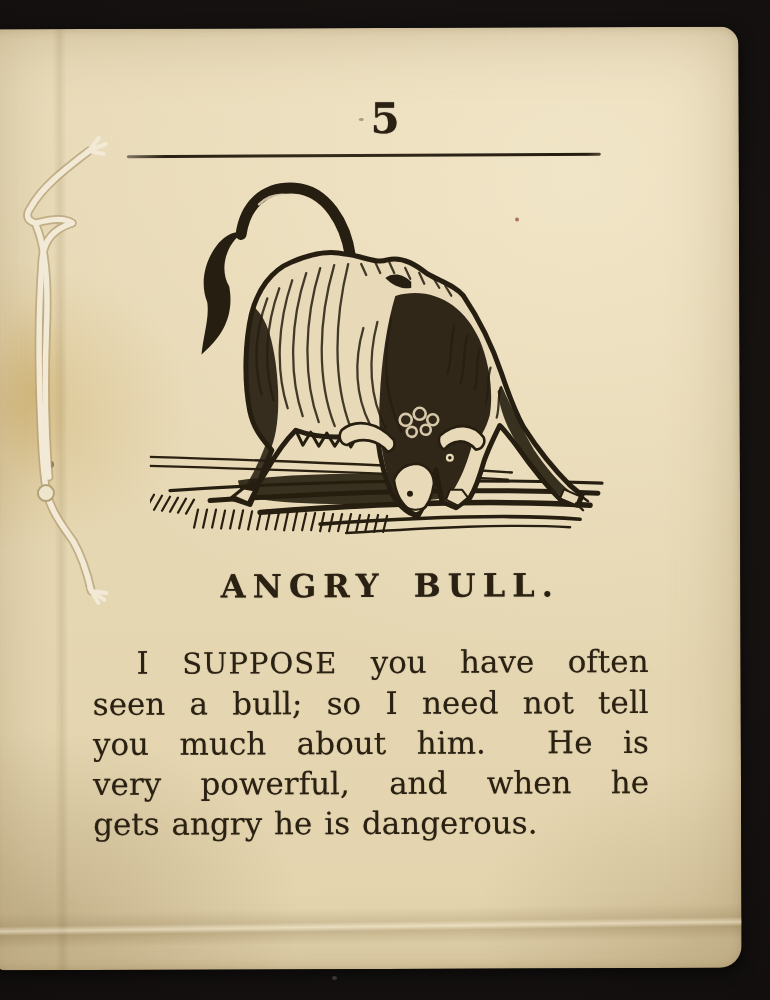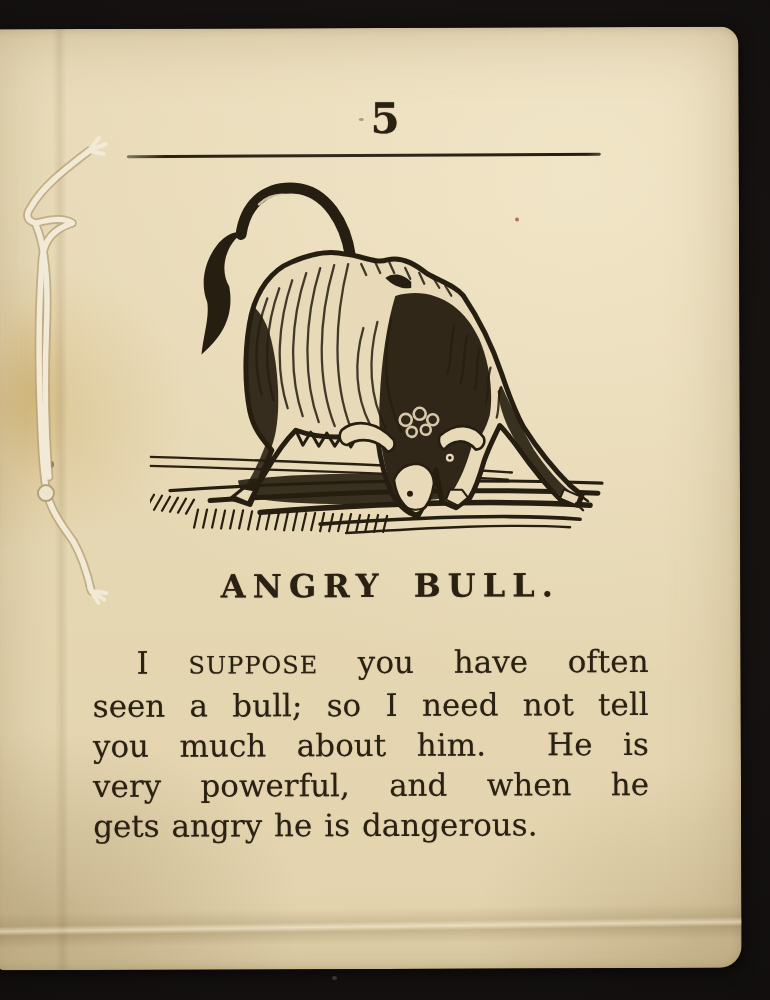--- a/index.html
+++ b/index.html
@@ -44,21 +44,21 @@
   .illo-title{position:absolute;left:398px;top:540px;transform:translateX(-50%);
     font-size:32px;line-height:36px;font-weight:bold;letter-spacing:7px;word-spacing:10px;
     white-space:nowrap;text-shadow:0 0 1px rgba(42,33,19,.5);}
 
   .paragraph{position:absolute;left:100px;top:614px;width:556px;
     font-size:31px;line-height:40px;word-spacing:2px;
     text-shadow:0 0 1px rgba(42,33,19,.45);}
   .tline{display:block;text-align:justify;text-align-last:justify;}
   .tline.last{text-align-last:left;}
   .tline.first{text-indent:44px;}
-  .sc{font-size:24px;letter-spacing:1px;}
+  .sc{font-size:29px;letter-spacing:1px;}
 </style>
 </head>
 <body>
 
 <div class="scene">
   <div class="bg-speck" style="left:332px;top:976px;width:5px;height:4px;background:#4a4038;"></div>
 
   <div class="page">
     <div class="crease-v"></div>
     <div class="crease-h"></div>

